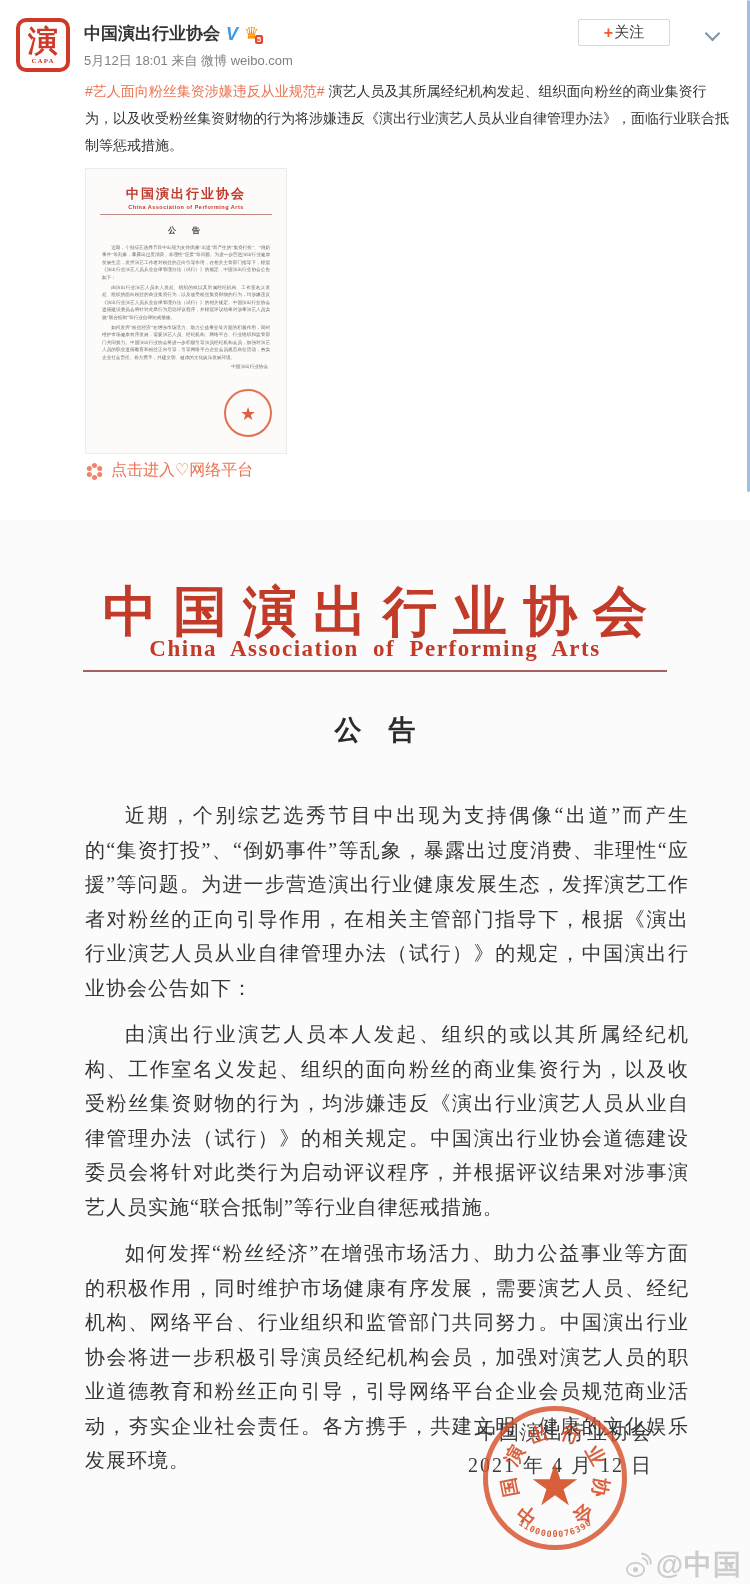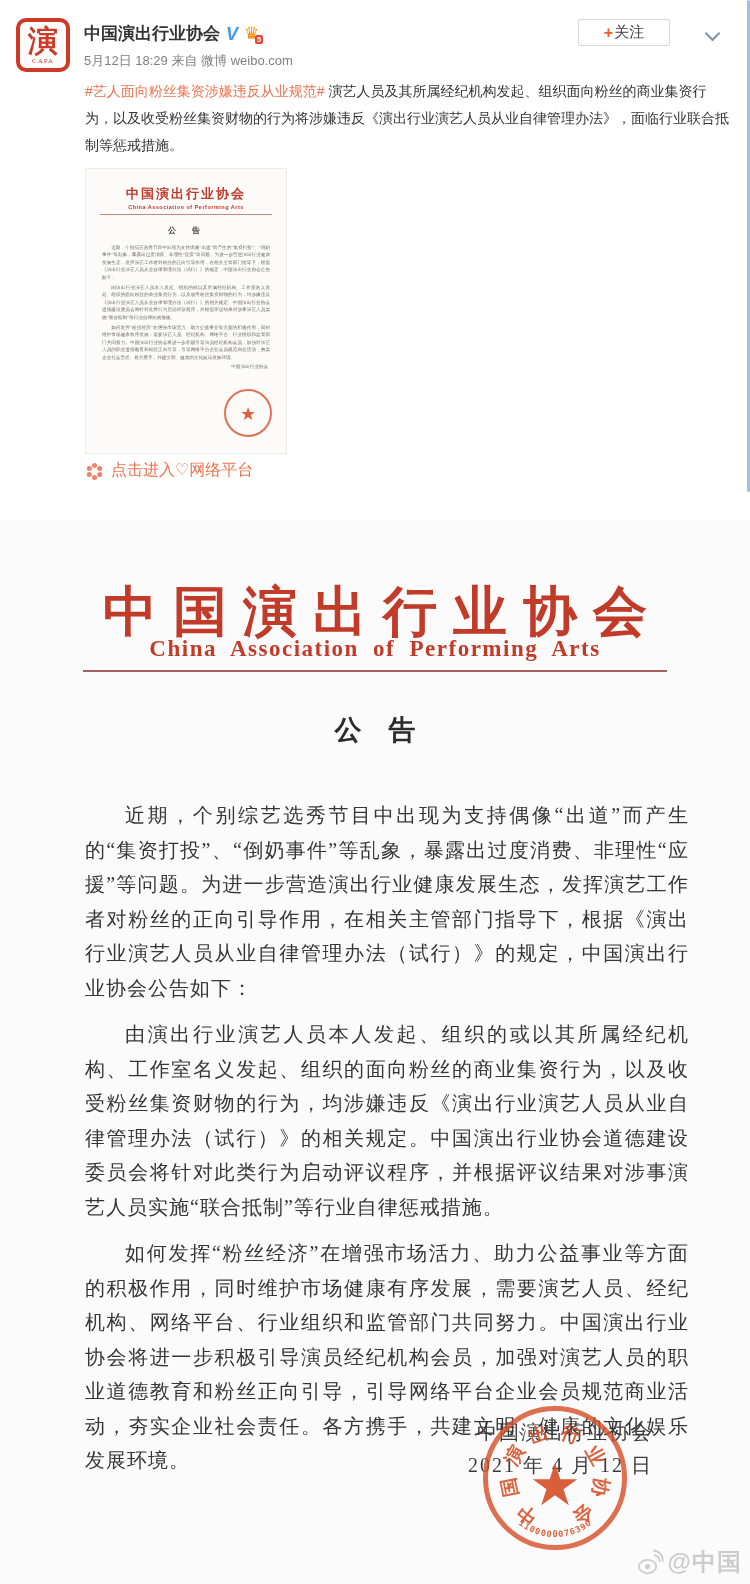--- a/index.html
+++ b/index.html
@@ -8,21 +8,21 @@
          font-family:"Liberation Sans","DejaVu Sans",sans-serif; }
 
   
   .post { position:absolute; top:0; left:0; width:750px; height:520px; background:#fff; }
   .scrollbar { position:absolute; top:0; right:0; width:3px; height:492px; background:#9fc0e4; border-radius:2px; }
 
   .avatar { position:absolute; left:16px; top:18px; width:54px; height:54px; border:4px solid #cf3a28;
             border-radius:10px; background:#fffdfc; display:flex; flex-direction:column; align-items:center;
             justify-content:center; color:#cf3a28; font-family:"Liberation Serif",serif; cursor:pointer; }
   .avatar .av-char { font-size:30px; font-weight:bold; line-height:30px; }
-  .avatar .av-sub { font-size:7px; letter-spacing:1px; font-weight:normal; margin-top:1px; }
+  .avatar .av-sub { font-size:7px; letter-spacing:1px; font-weight:bold; margin-top:1px; }
 
   .name-row { position:absolute; left:84px; top:22px; display:flex; align-items:center; gap:6px; }
   .author { font-size:17px; font-weight:bold; color:#333; cursor:pointer; }
   .v-badge { color:#3d9ae8; font-size:18px; font-weight:bold; font-style:italic; line-height:18px; }
   .vip-badge { position:relative; color:#ff8a00; font-size:17px; line-height:17px; }
   .vip-level { position:absolute; right:-4px; bottom:-2px; background:#e6452f; color:#fff; font-size:8px;
                line-height:9px; padding:0 2px; border-radius:2px; font-weight:bold; }
 
   .timestamp { position:absolute; left:84px; top:52px; font-size:13px; color:#808080; cursor:pointer; }
 
@@ -82,21 +82,21 @@
                line-height:148px; font-size:58px; color:rgba(214,81,41,.92);
                font-family:"DejaVu Sans",sans-serif; }
   .seal-char { position:absolute; left:50%; top:50%; width:20px; height:20px; margin:-10px 0 0 -10px;
                text-align:center; font-size:19px; font-weight:bold; color:rgba(214,81,41,.9); }
   .seal-digit { position:absolute; left:50%; top:50%; width:10px; height:10px; margin:-5px 0 0 -5px;
                 text-align:center; font-size:8.5px; font-weight:bold; color:rgba(214,81,41,.9);
                 font-family:"DejaVu Sans Mono",monospace; }
 
   
   .watermark { position:absolute; top:1026px; right:8px; display:flex; align-items:center;
-               color:#c8c8c8; font-weight:bold; font-size:24px; letter-spacing:1px;
+               color:#c8c8c8; font-weight:bold; font-size:28px; letter-spacing:1px;
                font-family:"Liberation Sans",sans-serif; opacity:.9; }
   .wm-item { display:flex; align-items:center; }
   .wm-item.overlap { margin-left:-16px; }
   .wm-icon { width:30px; height:30px; margin-right:2px; }
 </style>
 </head>
 <body>
 
 <div class="post">
 
@@ -104,21 +104,21 @@
     <span class="av-char">演</span>
     <span class="av-sub">CAPA</span>
   </div>
 
   <div class="name-row">
     <span class="author">中国演出行业协会</span>
     <span class="v-badge">V</span>
     <span class="vip-badge"><span>♛</span><span class="vip-level">5</span></span>
   </div>
 
-  <div class="timestamp">5月12日 18:29 来自 微博 weibo.com</div>
+  <div class="timestamp">5月12日 18:01 来自 微博 weibo.com</div>
 
   <div class="follow-btn">
     <span class="follow-plus">+</span>
     <span>关注</span>
   </div>
   <div class="chevron"></div>
 
   <div class="post-text">
     <span class="hashtag">#艺人面向粉丝集资涉嫌违反从业规范#</span><span> 演艺人员及其所属经纪机构发起、组织面向粉丝的商业集资行为，以及收受粉丝集资财物的行为将涉嫌违反《演出行业演艺人员从业自律管理办法》，面临行业联合抵制等惩戒措施。</span>
   </div>

